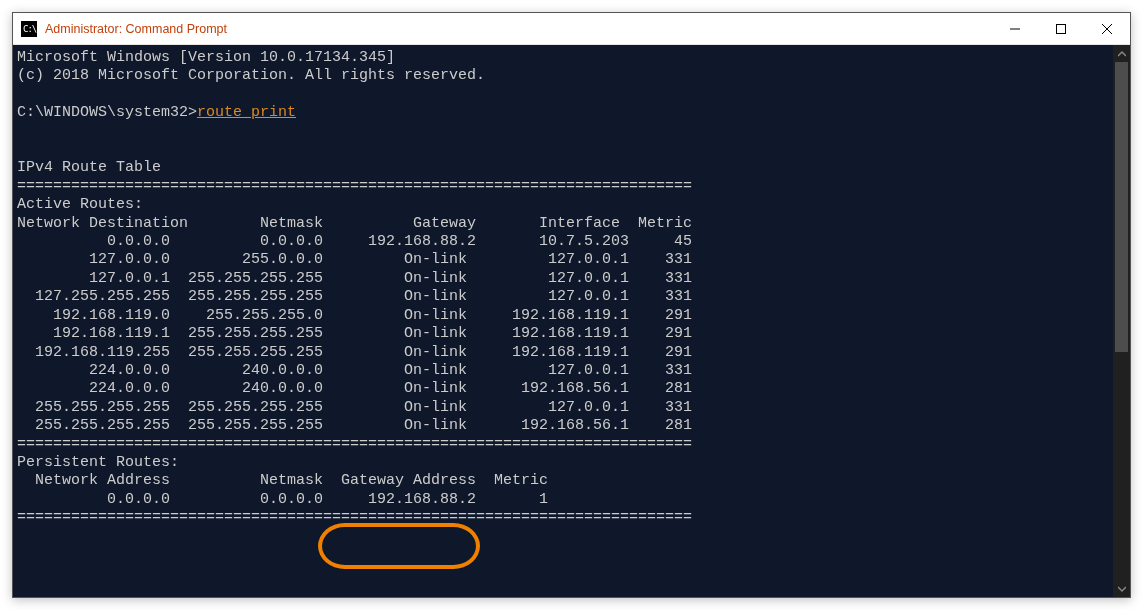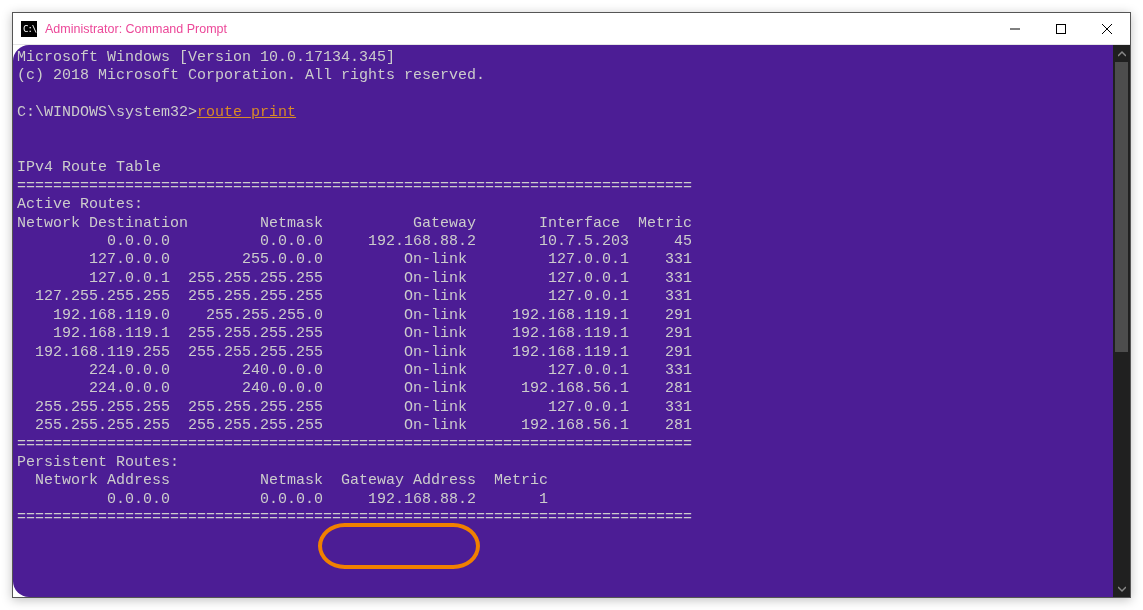--- a/index.html
+++ b/index.html
@@ -29,37 +29,36 @@
     background: #000;
     font-family: Consolas, monospace;
     font-size: 9px;
     color: #fff;
     display:flex; align-items:center; justify-content:flex-start;
     padding-left:2px;
     letter-spacing:-1px;
   }
   .titlebar .title {
     font-size: 12.5px;
-    color: #ec4899;
+    color: #c2410c;
   }
   .titlebar .spacer { flex: 1; }
   .winbtn {
     width: 46px; height: 32px;
     display: flex; align-items: center; justify-content: center;
     color: #000;
   }
   .winbtn svg { display:block; }
 
   .client {
     position: relative;
-    background: #4c1d95;
+    background: #0f172a;
     height: 552px;
     padding: 0;
     display: flex;
-    border-radius: 16px;
   }
   .terminal {
     flex: 1;
     color: #ccc;
     font-family: Consolas, "Courier New", monospace;
     font-size: 15px;
     line-height: 18.4px;
     white-space: pre;
     padding: 4px 4px 4px 4px;
     overflow: hidden;

